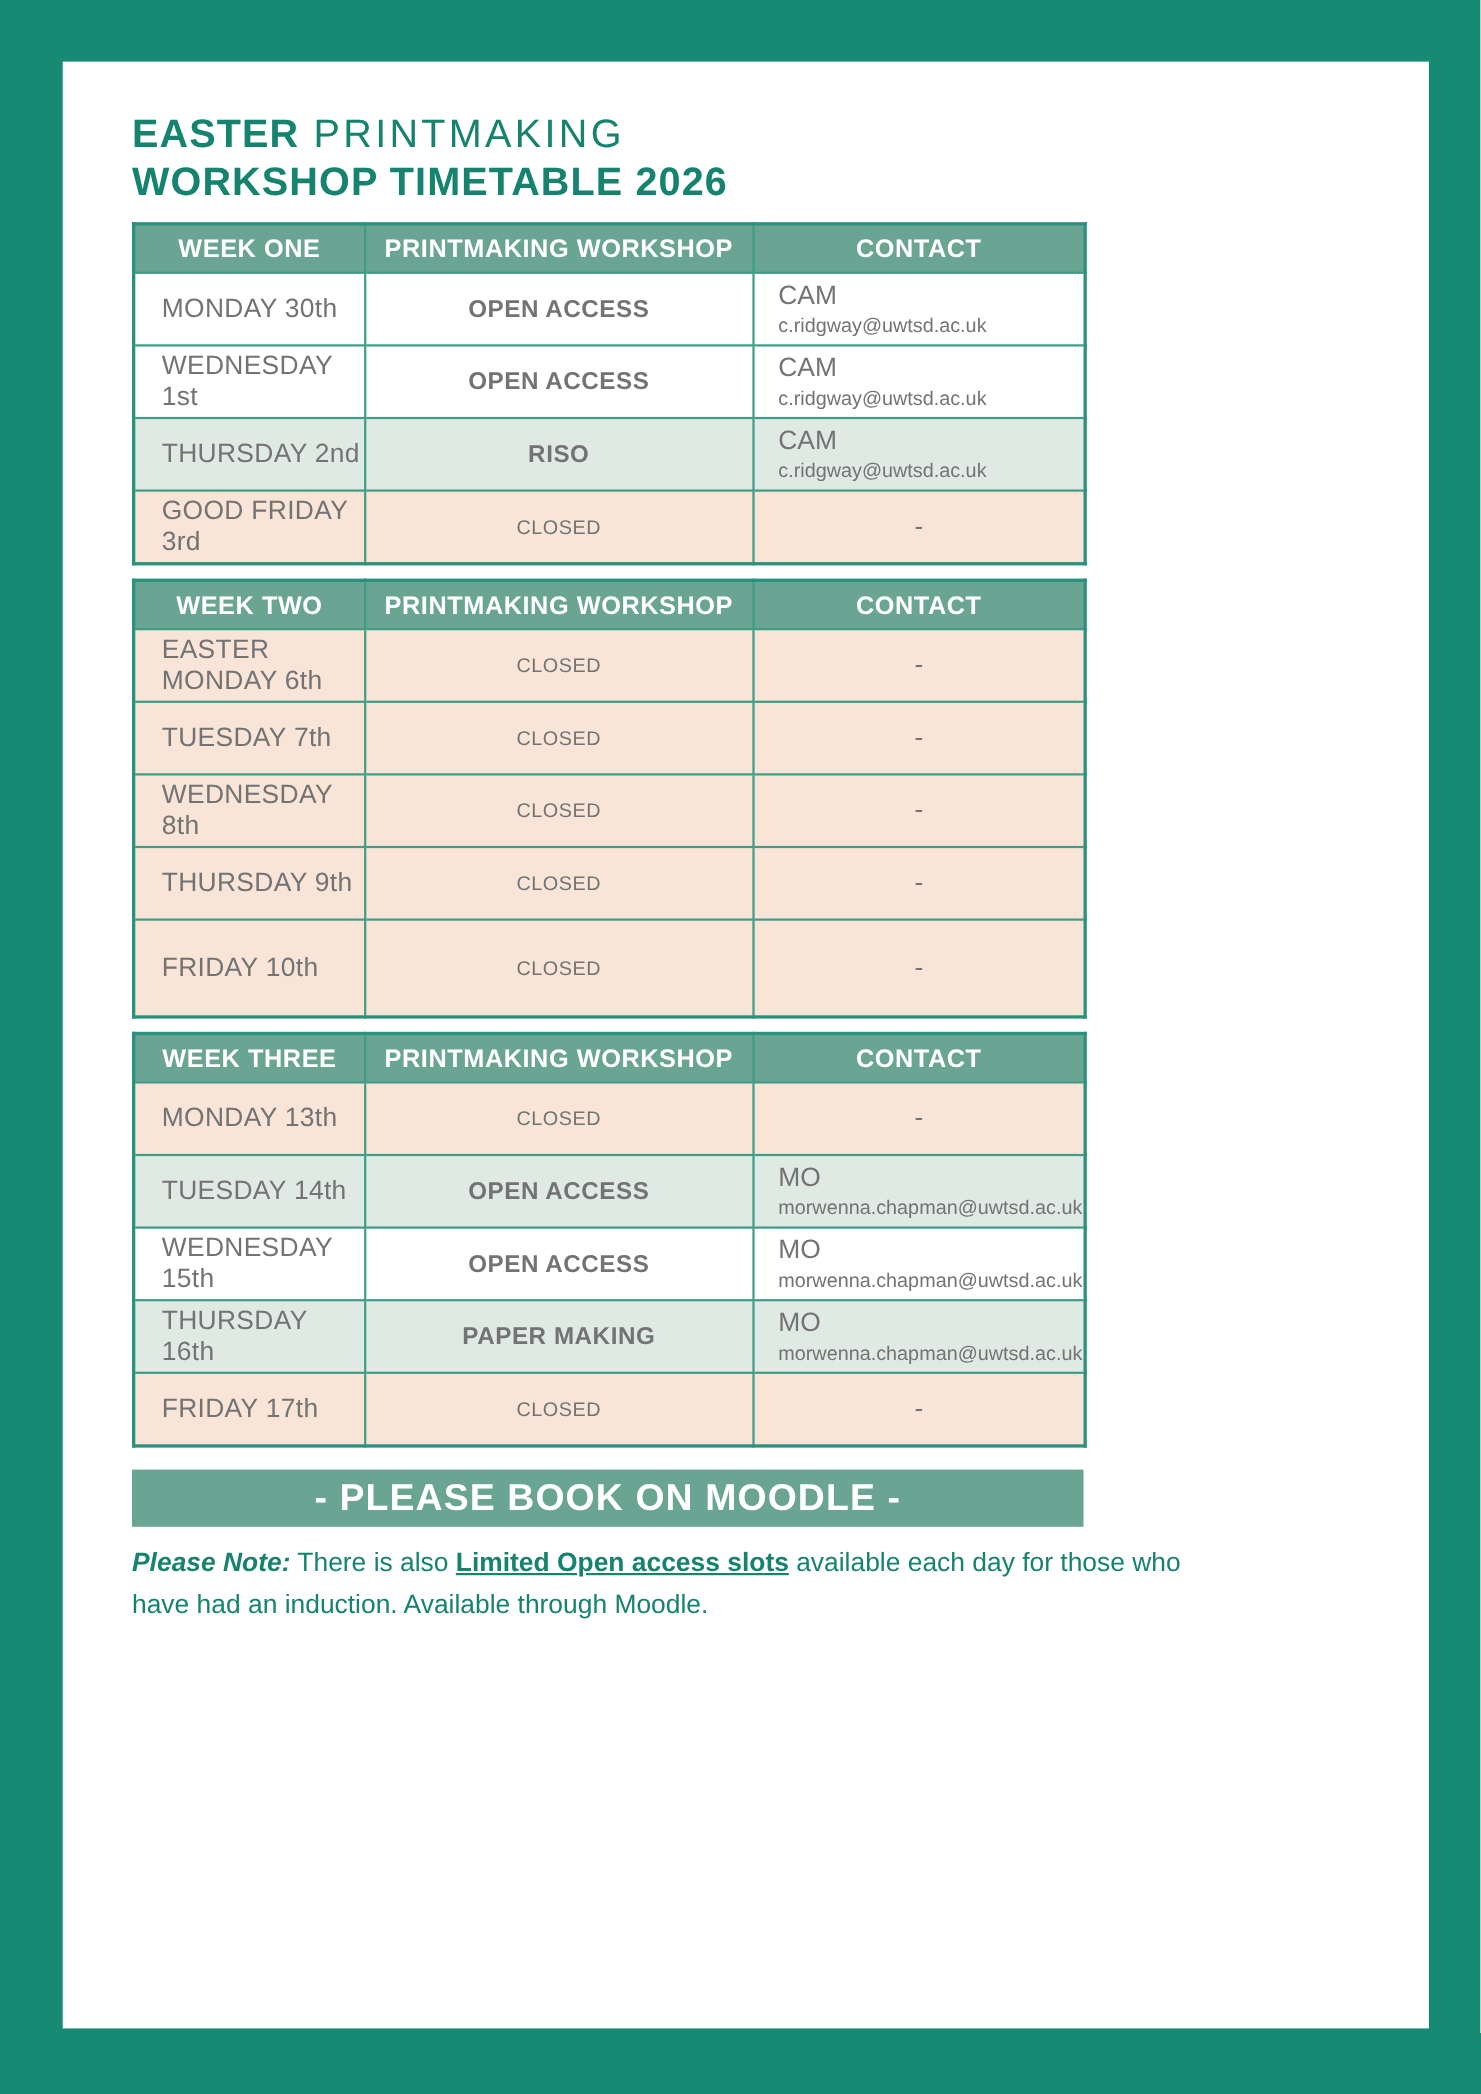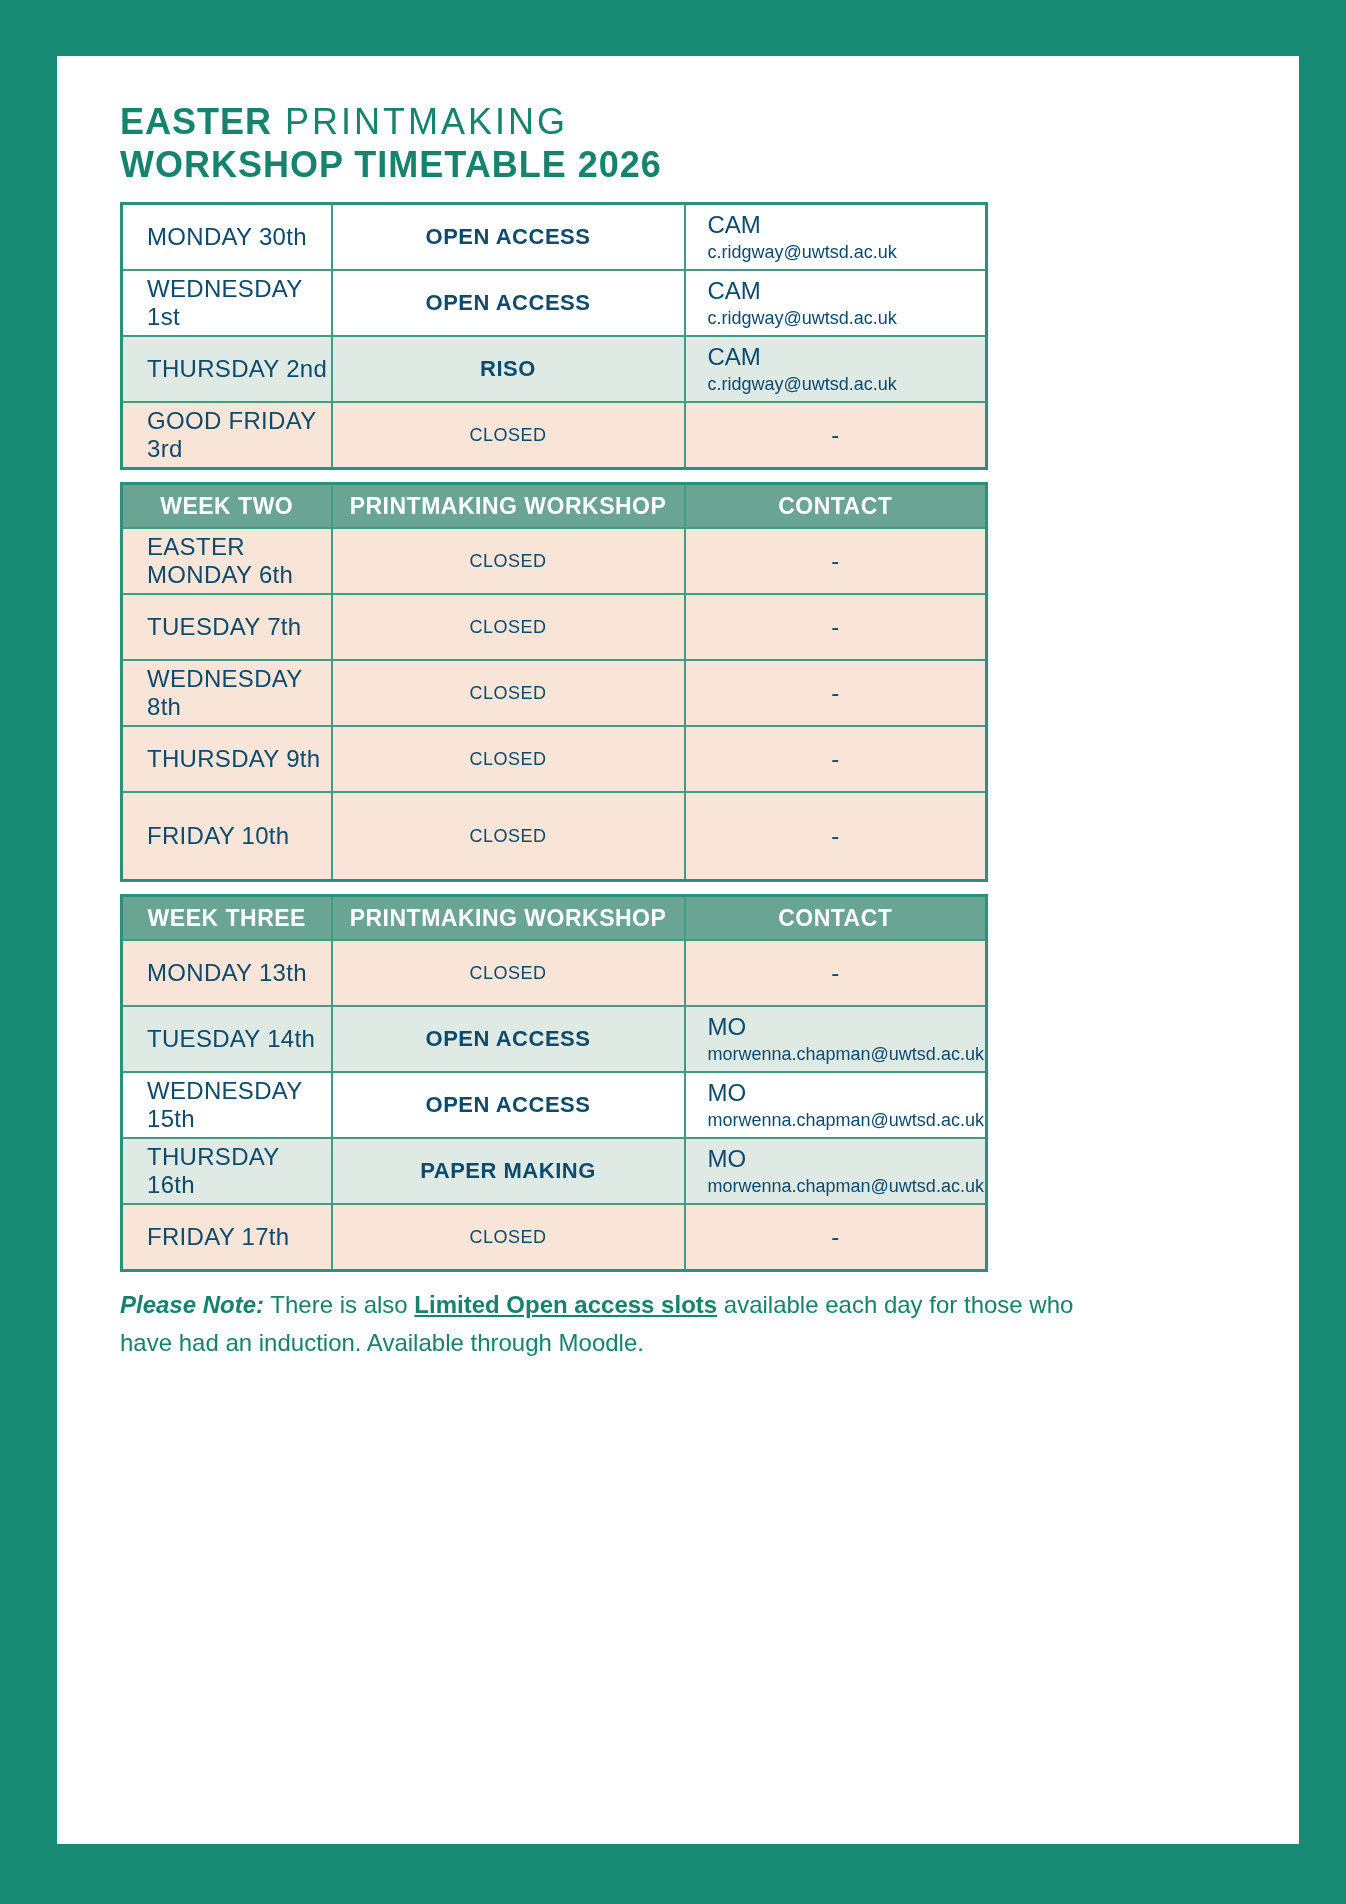--- a/index.html
+++ b/index.html
@@ -44,21 +44,21 @@
   table.sched{border:3px solid #2A917C;}
   th.hdr{
     background:#6AA492;
     color:#ffffff;
     font-weight:bold;
     font-size:23px;
     letter-spacing:0.5px;
     height:40px;
     text-align:center;
   }
-  td{height:62px;color:#0c4a6e;}
+  td{height:62px;color:#737373;}
   .col-day{width:210px;}
   .col-ws{width:353px;}
   .col-ct{width:302px;}
   .bg-white td{background:#ffffff;}
   .bg-green td{background:#DEEAE3;}
   .bg-peach td{background:#F8E5D8;}
   td.day-cell{
     font-size:24px;
     padding-left:24px;
     letter-spacing:0.3px;
@@ -105,20 +105,25 @@
       <span class="t-line2">WORKSHOP TIMETABLE 2026</span>
     </h1>
 
     <table class="sched wk1">
       <colgroup>
           <col class="col-day">
           <col class="col-ws">
           <col class="col-ct">
         </colgroup>
       <tbody>
+          <tr>
+        <th class="hdr">WEEK ONE</th>
+        <th class="hdr">PRINTMAKING WORKSHOP</th>
+        <th class="hdr">CONTACT</th>
+      </tr>
       <tr class="bg-white">
         <td class="day-cell">MONDAY 30th</td>
         <td class="ws-cell ws-bold">OPEN ACCESS</td>
         <td class="contact-cell">
           <div class="contact-name">CAM</div>
           <div class="contact-email">c.ridgway@uwtsd.ac.uk</div>
         </td>
       </tr>
       <tr class="bg-white">
         <td class="day-cell">WEDNESDAY 1st</td>
@@ -226,19 +231,20 @@
         </td>
       </tr>
       <tr class="bg-peach">
         <td class="day-cell">FRIDAY 17th</td>
         <td class="ws-cell ws-reg">CLOSED</td>
         <td class="dash-cell">-</td>
       </tr>
     </tbody>
       </table>
 
+    <div class="banner">- PLEASE BOOK ON MOODLE -</div>
 
     <p class="note">
       <span class="n-lead">Please Note:</span><span> There is also </span><span class="n-link">Limited Open access slots</span><span> available each day for those who have had an induction. Available through Moodle.</span>
     </p>
 
   </div>
 </div>
 
 </body></html>

